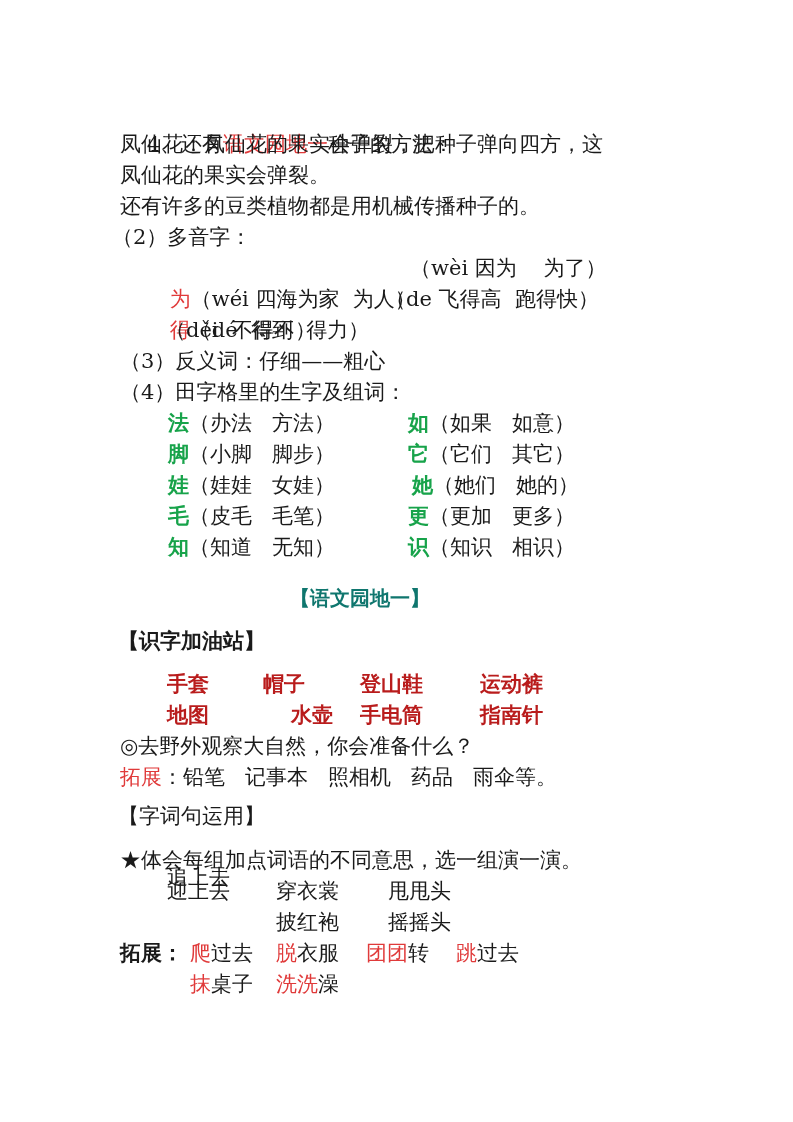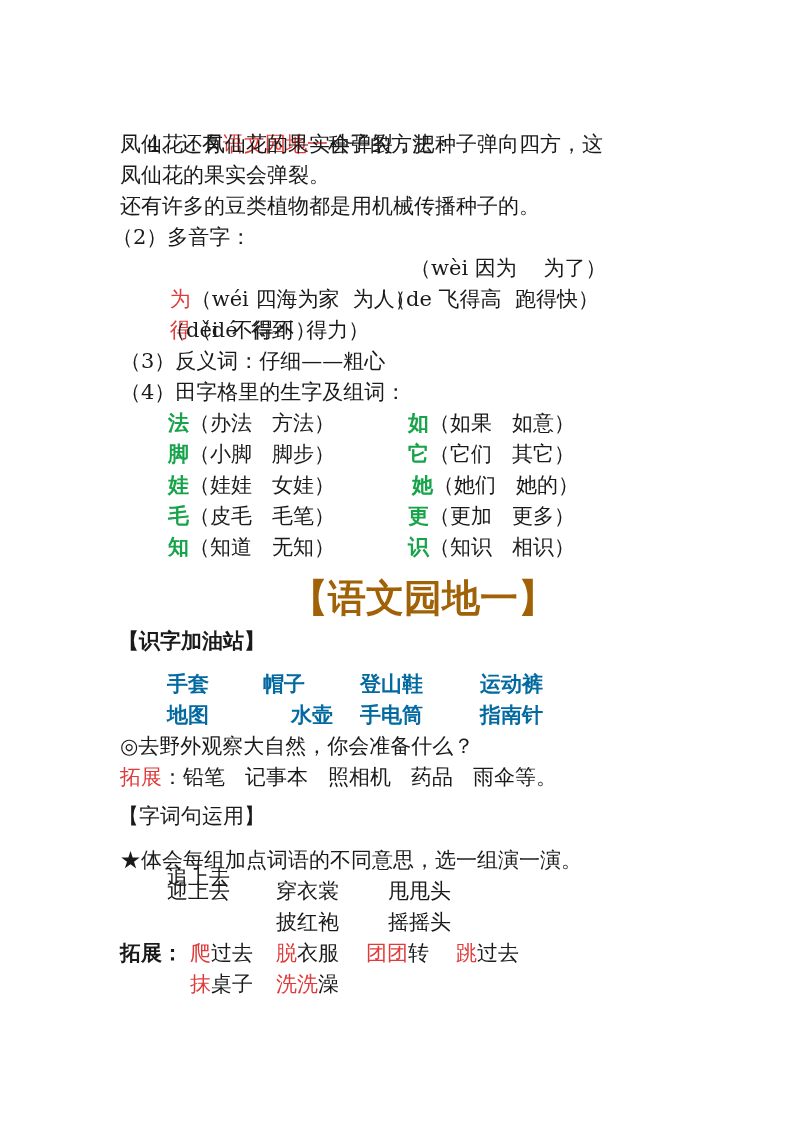--- a/index.html
+++ b/index.html
@@ -1,22 +1,22 @@
 <!DOCTYPE html>
 <html><head>
 <meta charset="utf-8">
 <style>
   html, body { margin: 0; padding: 0; background: #ffffff; }
   body { width: 793px; height: 1122px; position: relative; overflow: hidden;
          font-family: "DejaVu Serif", "Liberation Serif", serif; color: #1a1a1a; }
   .line { position: absolute; left: 0; white-space: pre; font-size: 21px; line-height: 31px; }
   .red { color: #e03a3a; }
-  .red-bold { color: #0369a1; font-weight: bold; font-family: "DejaVu Sans", "Liberation Sans", sans-serif; }
+  .red-bold { color: #b91c1c; font-weight: bold; font-family: "DejaVu Sans", "Liberation Sans", sans-serif; }
   .green { color: #17a34a; font-weight: bold; font-family: "DejaVu Sans", "Liberation Sans", sans-serif; }
-  .orange-title { color: #a16207; font-size: 38px; font-weight: bold; font-family: "DejaVu Sans", "Liberation Sans", sans-serif; }
+  .orange-title { color: #0f766e; font-size: 20px; font-weight: bold; font-family: "DejaVu Sans", "Liberation Sans", sans-serif; }
   .bold { font-weight: bold; font-family: "DejaVu Sans", "Liberation Sans", sans-serif; }
 </style>
 </head>
 <body>
 
 <div>
 
   <div class="line" style="top:98px; left:120px;">
     <span>4、还有</span><span class="red">语文园地一</span><span>种子的方法：</span>
   </div>

